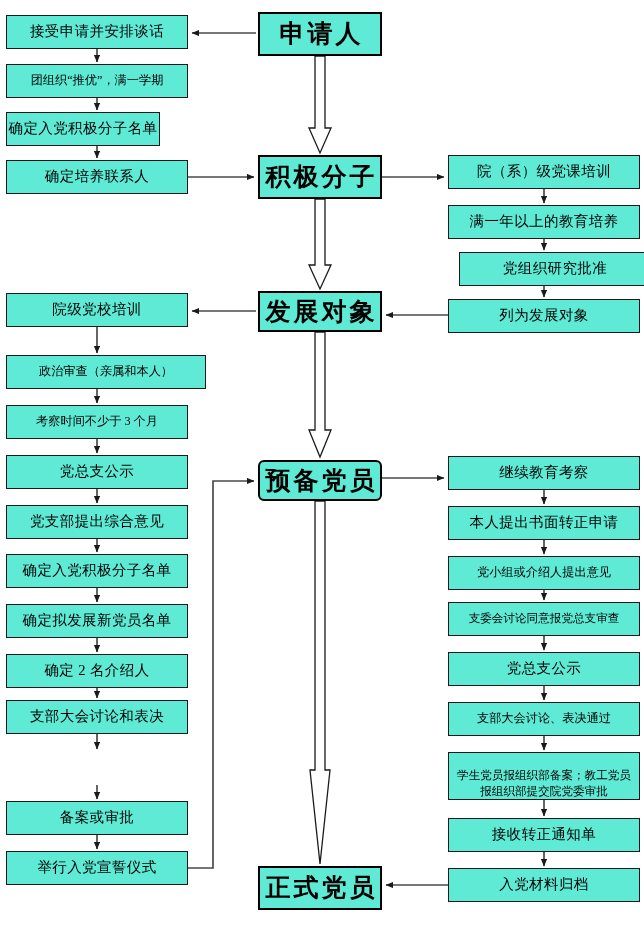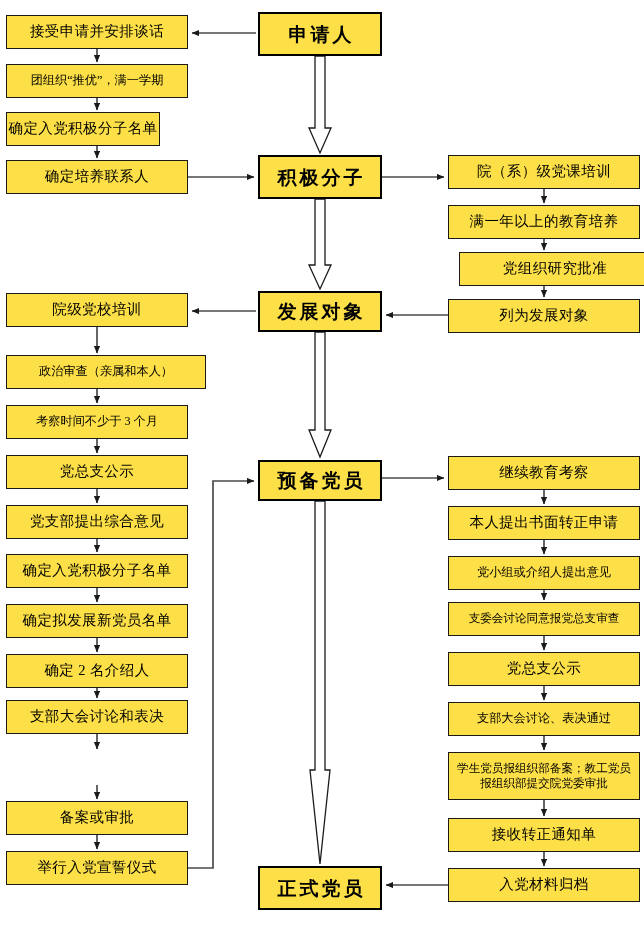--- a/index.html
+++ b/index.html
@@ -20,21 +20,21 @@
     position: absolute;
     left: 0;
     top: 0;
     width: 644px;
     height: 940px;
     pointer-events: none;
   }
   .node {
     position: absolute;
     box-sizing: border-box;
-    background: #fde047;
+    background: #5eead4;
     border: 1px solid #1a1a1a;
     display: flex;
     align-items: center;
     justify-content: center;
     text-align: center;
     color: #000000;
     line-height: 1.18;
     z-index: 2;
   }
   .node.step {
@@ -51,21 +51,21 @@
   .node.step.twoline {
     font-size: 11.6px;
     letter-spacing: 0px;
     line-height: 1.32;
     padding: 0 4px;
   }
   .node.milestone {
     border: 2.5px solid #000000;
     font-family: "DejaVu Sans", "Liberation Sans", sans-serif;
     font-weight: bold;
-    font-size: 19px;
+    font-size: 25px;
     letter-spacing: 3px;
     text-indent: 3px;
   }
 </style>
 </head>
 <body>
 
 <div id="flowchart">
 
   <svg id="edge-layer" viewBox="0 0 644 940" width="644" height="940" xmlns="http://www.w3.org/2000/svg">
@@ -132,21 +132,21 @@
 
   <div class="node milestone" style="left:258px;top:12px;width:124px;height:44px;">
     <span>申请人</span>
   </div>
   <div class="node milestone" style="left:258px;top:155px;width:124px;height:44px;">
     <span>积极分子</span>
   </div>
   <div class="node milestone" style="left:258px;top:291px;width:124px;height:41px;">
     <span>发展对象</span>
   </div>
-  <div class="node milestone" style="left:258px;top:460px;width:124px;height:41px;">
+  <div class="node milestone" style="left:258px;top:460px;width:124px;height:41px;border-radius:6px;">
     <span>预备党员</span>
   </div>
   <div class="node milestone" style="left:258px;top:866px;width:124px;height:44px;">
     <span>正式党员</span>
   </div>
 
   <div class="node step" style="left:6px;top:15px;width:182px;height:34px;">
     <span>接受申请并安排谈话</span>
   </div>
   <div class="node step tight" style="left:6px;top:64px;width:182px;height:34px;">
@@ -215,21 +215,21 @@
   </div>
   <div class="node step twoline" style="left:448px;top:602px;width:192px;height:34px;">
     <span>支委会讨论同意报党总支审查</span>
   </div>
   <div class="node step" style="left:448px;top:652px;width:192px;height:34px;">
     <span>党总支公示</span>
   </div>
   <div class="node step tight" style="left:448px;top:702px;width:192px;height:34px;">
     <span>支部大会讨论、表决通过</span>
   </div>
-  <div class="node step twoline" style="left:448px;top:752px;width:192px;height:48px;">
+  <div class="node step twoline" style="left:448px;top:752px;width:192px;height:48px;align-items:flex-end;">
     <span>学生党员报组织部备案；教工党员报组织部提交院党委审批</span>
   </div>
   <div class="node step" style="left:448px;top:818px;width:192px;height:34px;">
     <span>接收转正通知单</span>
   </div>
   <div class="node step" style="left:448px;top:868px;width:192px;height:34px;">
     <span>入党材料归档</span>
   </div>
 
 </div>

